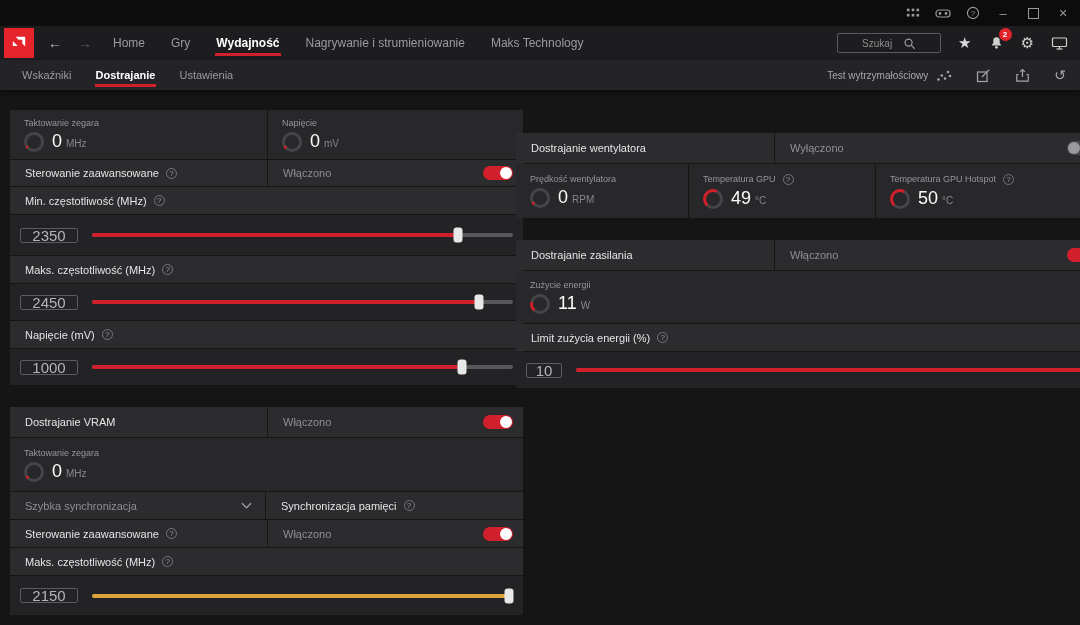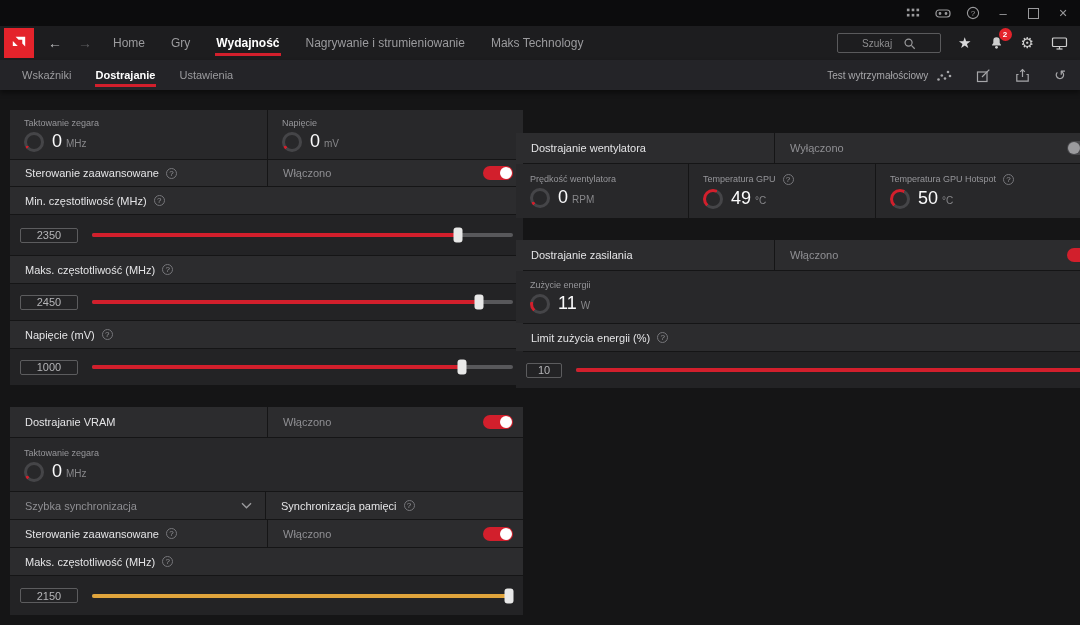--- a/index.html
+++ b/index.html
@@ -77,21 +77,21 @@
 
 .toggle{width:30px;height:14px;border-radius:8px;background:#48484b;position:relative;flex:none;margin-left:auto;margin-right:10px;cursor:pointer}
 .toggle::after{content:"";position:absolute;top:1px;left:1px;width:12px;height:12px;border-radius:50%;background:#9b9b9e}
 .toggle.on{background:#d21f2c}
 .toggle.on::after{left:auto;right:1px;background:#ffffff}
 
 
 .chev{margin-left:auto;margin-right:13px;cursor:pointer}
 
 
-.num{width:58px;height:15px;background:transparent;border:1px solid #5c5c5e;border-radius:2px;color:#b5b5b8;font-size:11px;text-align:center;outline:0;font-family:"Liberation Sans",sans-serif}
+.num{width:58px;height:15px;background:transparent;border:1px solid #5c5c5e;border-radius:2px;color:#b5b5b8;font-size:15px;text-align:center;outline:0;font-family:"Liberation Sans",sans-serif}
 .num.narrow{width:36px}
 .track{flex:1;height:4px;background:#58585b;border-radius:2px;position:relative;margin-left:14px;cursor:pointer}
 .fill{position:absolute;left:0;top:0;bottom:0;background:#d21f2c;border-radius:2px}
 .yellow .fill{background:#e0a43c}
 .thumb{position:absolute;top:50%;width:9px;height:15px;border-radius:3px;background:#e8e8e8;transform:translate(-50%,-50%);cursor:grab}
 .thumb.red{background:#d8242f}
 </style>
 </head>
 <body>
 

